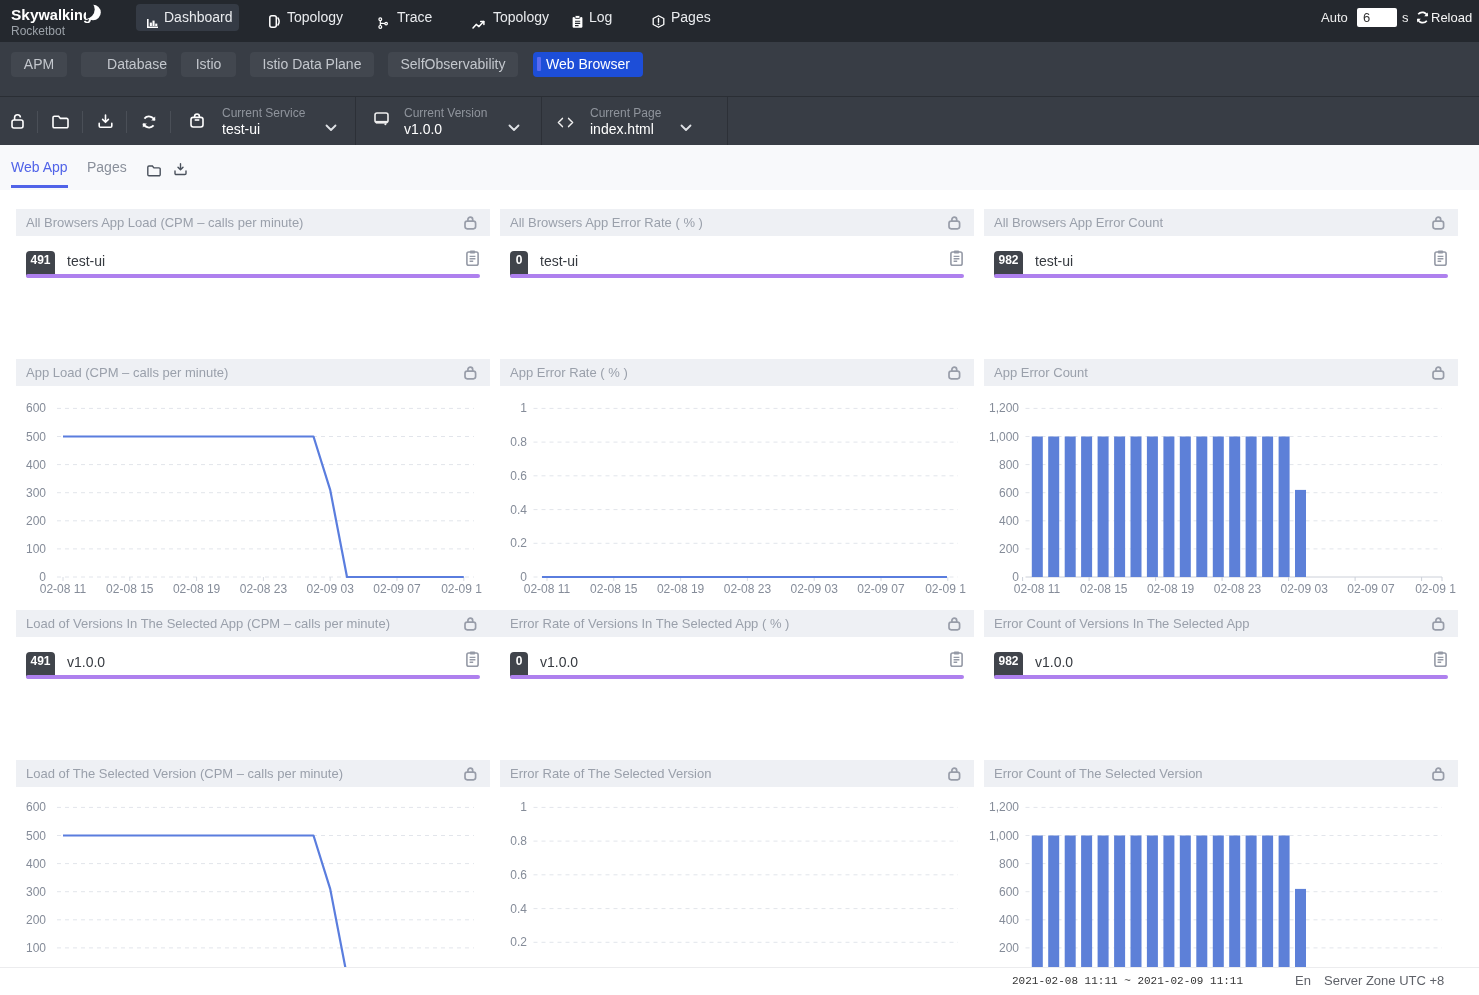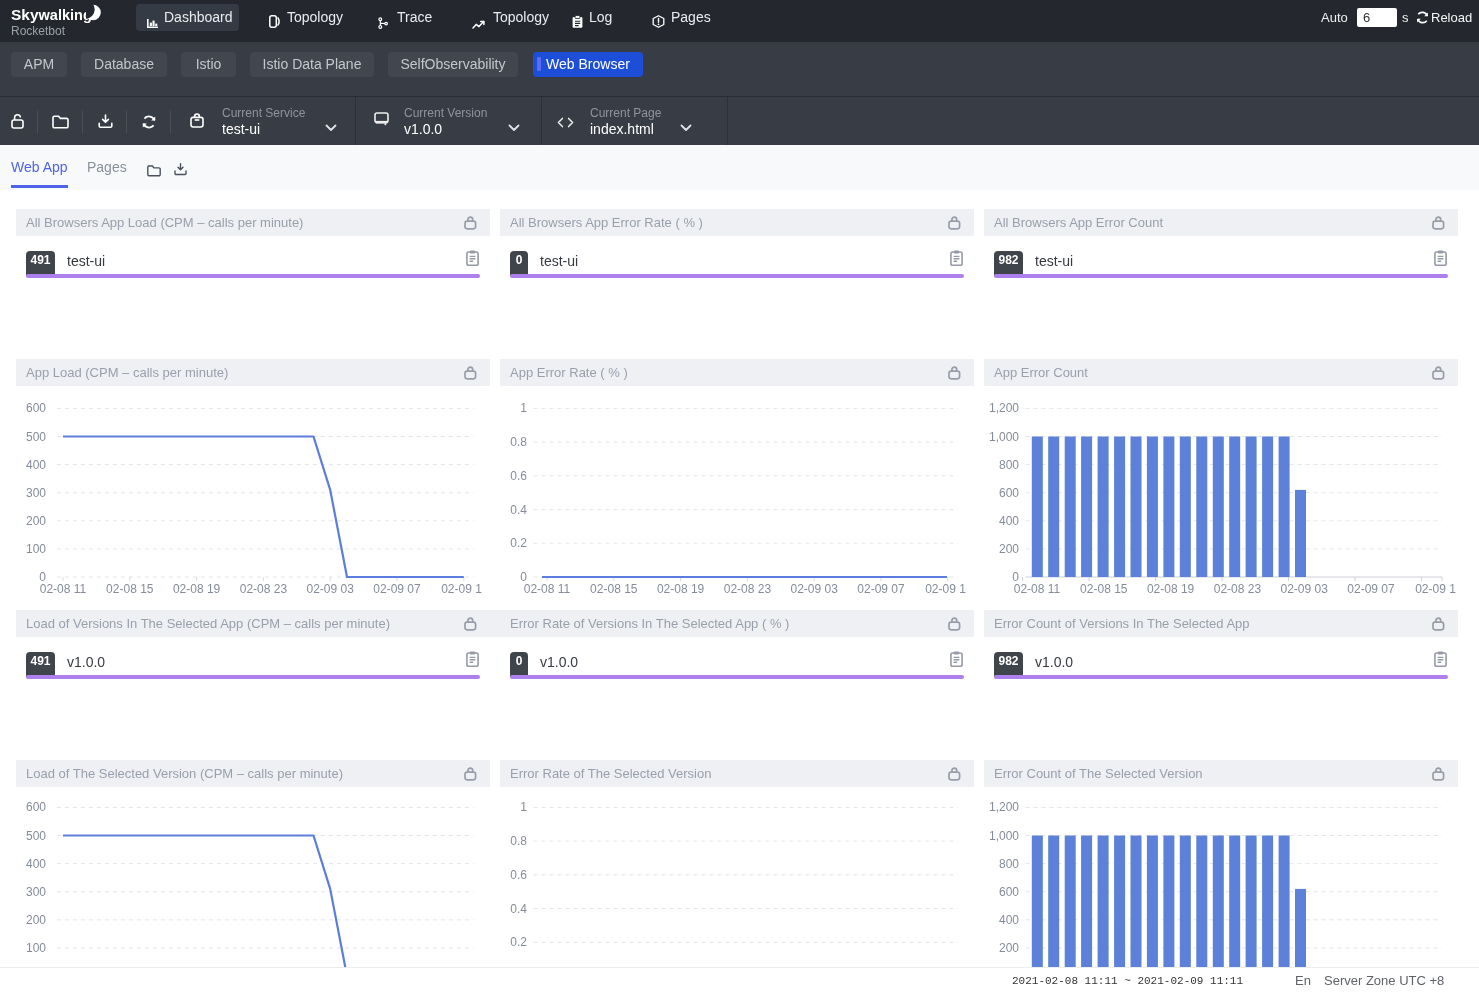--- a/index.html
+++ b/index.html
@@ -72,21 +72,21 @@
     <div class="abs" style="left:1415px;top:10px;"><svg width="15" height="15" viewBox="0 0 15 15" style="">
         <path d="M3.2 4.2 A5.3 5.3 0 0 1 12.3 6" stroke="#fff" stroke-width="1.7" fill="none"></path>
         <path d="M11.8 10.8 A5.3 5.3 0 0 1 2.7 9" stroke="#fff" stroke-width="1.7" fill="none"></path>
         <path d="M12.9 2.5 V6.2 H9.2 Z" fill="#fff"></path>
         <path d="M2.1 12.5 V8.8 H5.8 Z" fill="#fff"></path>
       </svg></div>
     <div class="abs" style="left:1431px;top:4px;height:27px;line-height:27px;color:#f5f5f5;font-size:13px;">Reload</div>
   </div>
 <div class="sub">
     <div class="subbtn" style="left:11px;width:56px;">APM</div>
-    <div class="subbtn" style="left:81px;width:86px;">Database</div>
+    <div class="subbtn" style="left:81px;width:86px;text-align:right;">Database</div>
     <div class="subbtn" style="left:181px;width:55px;">Istio</div>
     <div class="subbtn" style="left:250px;width:124px;">Istio Data Plane</div>
     <div class="subbtn" style="left:388px;width:130px;">SelfObservability</div>
     <div class="subbtn" style="left:533px;width:110px;background:#1d4ed8;color:#fff;"><span style="position:absolute;left:4px;top:5px;width:4px;height:14px;background:#5a6cf0;border-radius:1px;"></span>Web Browser</div>
   </div>
 <div class="tool">
     <div class="abs" style="left:11px;top:16px;"><svg width="13" height="16" viewBox="0 0 13 16" style="">
         <rect x="1" y="7" width="11" height="8" rx="2" stroke="#fff" stroke-width="1.6" fill="none"></rect>
         <path d="M3.6 7 V4.6 a2.9 2.9 0 0 1 5.8 0" stroke="#fff" stroke-width="1.6" fill="none"></path>
       </svg></div>

